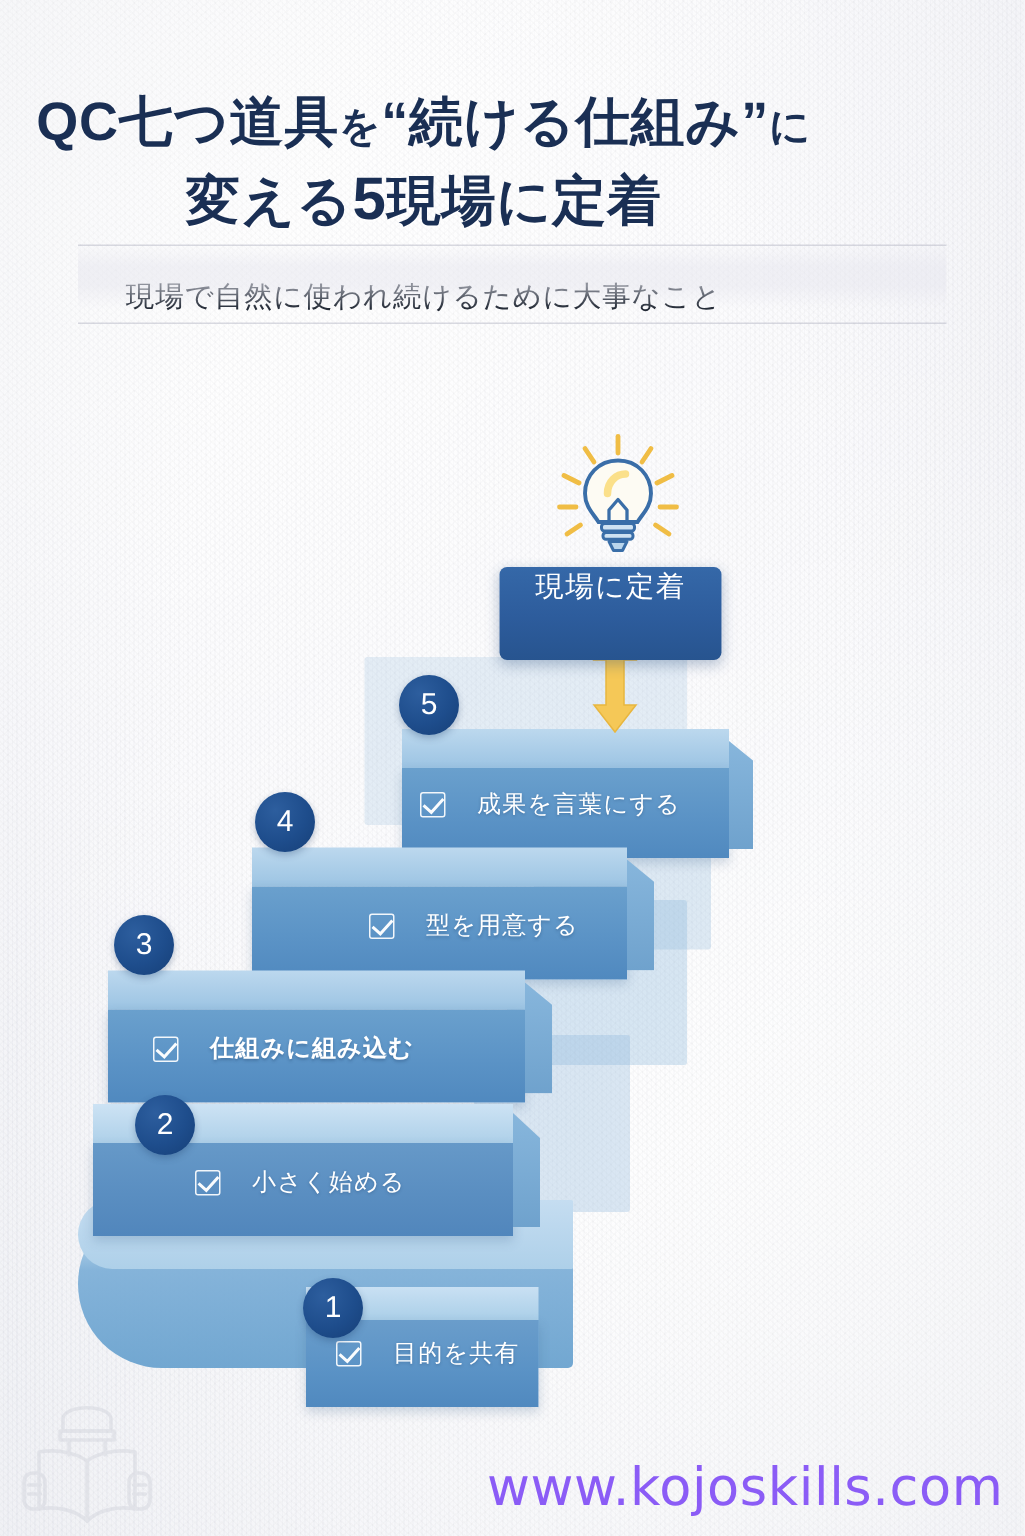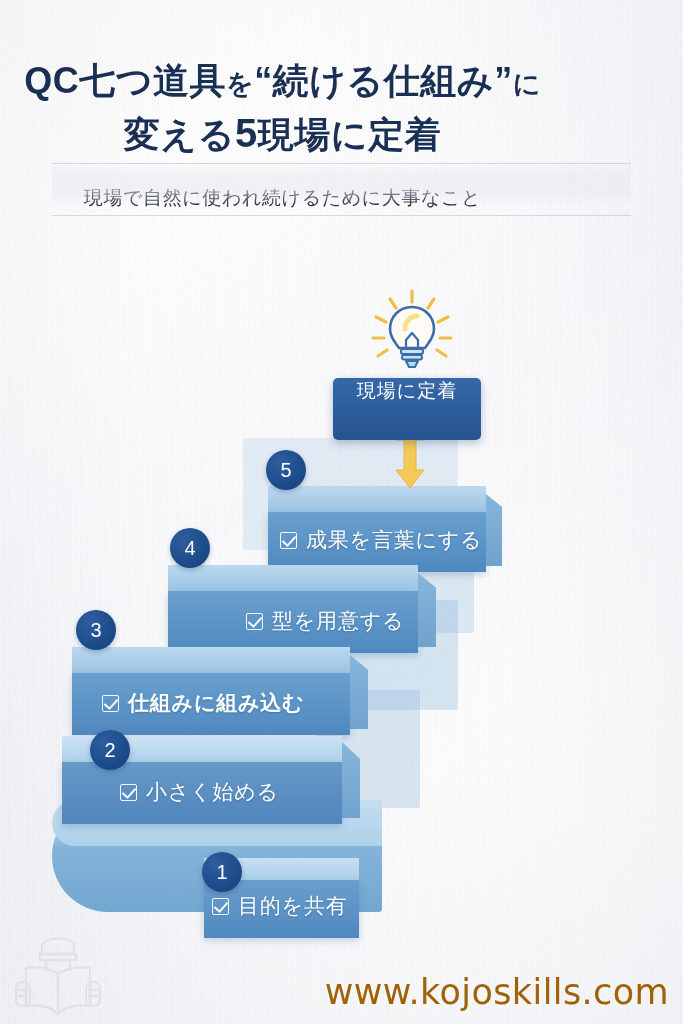--- a/index.html
+++ b/index.html
@@ -105,25 +105,25 @@
     box-shadow:0 3px 7px rgba(60,95,140,.24);
   }
   .step .side {
     position:absolute;
     background:linear-gradient(180deg,#87b6dc 0%, #6fa2cd 100%);
   }
 
   .step .label {
     position:absolute;
     color:#ffffff;
-    font-size:21px;
+    font-size:16px;
     letter-spacing:.8px;
     white-space:nowrap;
     text-shadow:0 1px 2px rgba(30,60,100,.35);
-    display:flex; align-items:center; gap:9px;
+    display:flex; align-items:center; gap:21px;
   }
   .chk {
     display:inline-block;
     width:17px; height:17px;
     position:relative;
     border:1.6px solid rgba(255,255,255,.92);
     border-radius:2px;
     flex:none;
   }
   .chk::after {
@@ -164,21 +164,21 @@
 
   
   .arrow { position:absolute; left:392px; top:420px; width:36px; height:70px; z-index:5; }
 
   
   .bulb { position:absolute; left:365px; top:288px; width:94px; height:88px; z-index:7; }
 
   
   .watermark {
     position:absolute; right:14px; bottom:12px;
-    font-size:35px; color:#a16207;
+    font-size:35px; color:#8b5cf6;
     letter-spacing:.4px;
     font-family:"DejaVu Sans","Liberation Sans",sans-serif;
   }
   .logo-mark { position:absolute; left:12px; bottom:6px; width:92px; height:88px; opacity:.5; }
 </style>
 </head>
 <body>
 
 <div id="canvas"></div>
 
@@ -238,33 +238,33 @@
     </div>
   </div>
   <div class="badge" style="left:76px; top:610px;">
     <span>3</span>
   </div>
 
   <div class="step" style="left:62px; top:736px; width:280px;">
     <div class="top" style="width:280px; background:linear-gradient(180deg,#cde3f4 0%, #aed0e9 100%);"></div>
     <div class="face" style="top:26px; width:280px; height:62px; background:linear-gradient(180deg,#6699c8 0%, #5a8ec1 55%, #5186bc 100%);"></div>
     <div class="side" style="left:280px; top:6px; width:18px; height:76px; clip-path:polygon(0 0,100% 22%,100% 100%,0 100%);"></div>
-    <div class="label" style="left:58px; top:42px;font-family:Liberation Serif, serif;">
+    <div class="label" style="left:68px; top:42px;font-family:Liberation Serif, serif;">
       <span class="chk"></span>
       <span>小さく始める</span>
     </div>
   </div>
   <div class="badge" style="left:90px; top:730px;">
     <span>2</span>
   </div>
 
   <div class="step" style="left:204px; top:858px; width:155px;">
     <div class="top" style="width:155px; height:22px; background:linear-gradient(180deg,#c9e0f3 0%, #aacfe8 100%);"></div>
     <div class="face" style="top:22px; width:155px; height:58px; background:linear-gradient(180deg,#6a9dcb 0%, #5b93c6 55%, #5089bf 100%);"></div>
-    <div class="label" style="left:8px; top:34px;">
+    <div class="label" style="left:20px; top:34px;">
       <span class="chk"></span>
       <span>目的を共有</span>
     </div>
   </div>
   <div class="badge" style="left:202px; top:852px;">
     <span>1</span>
   </div>
 
   <div class="goal-card">
     <span>現場に定着</span>

